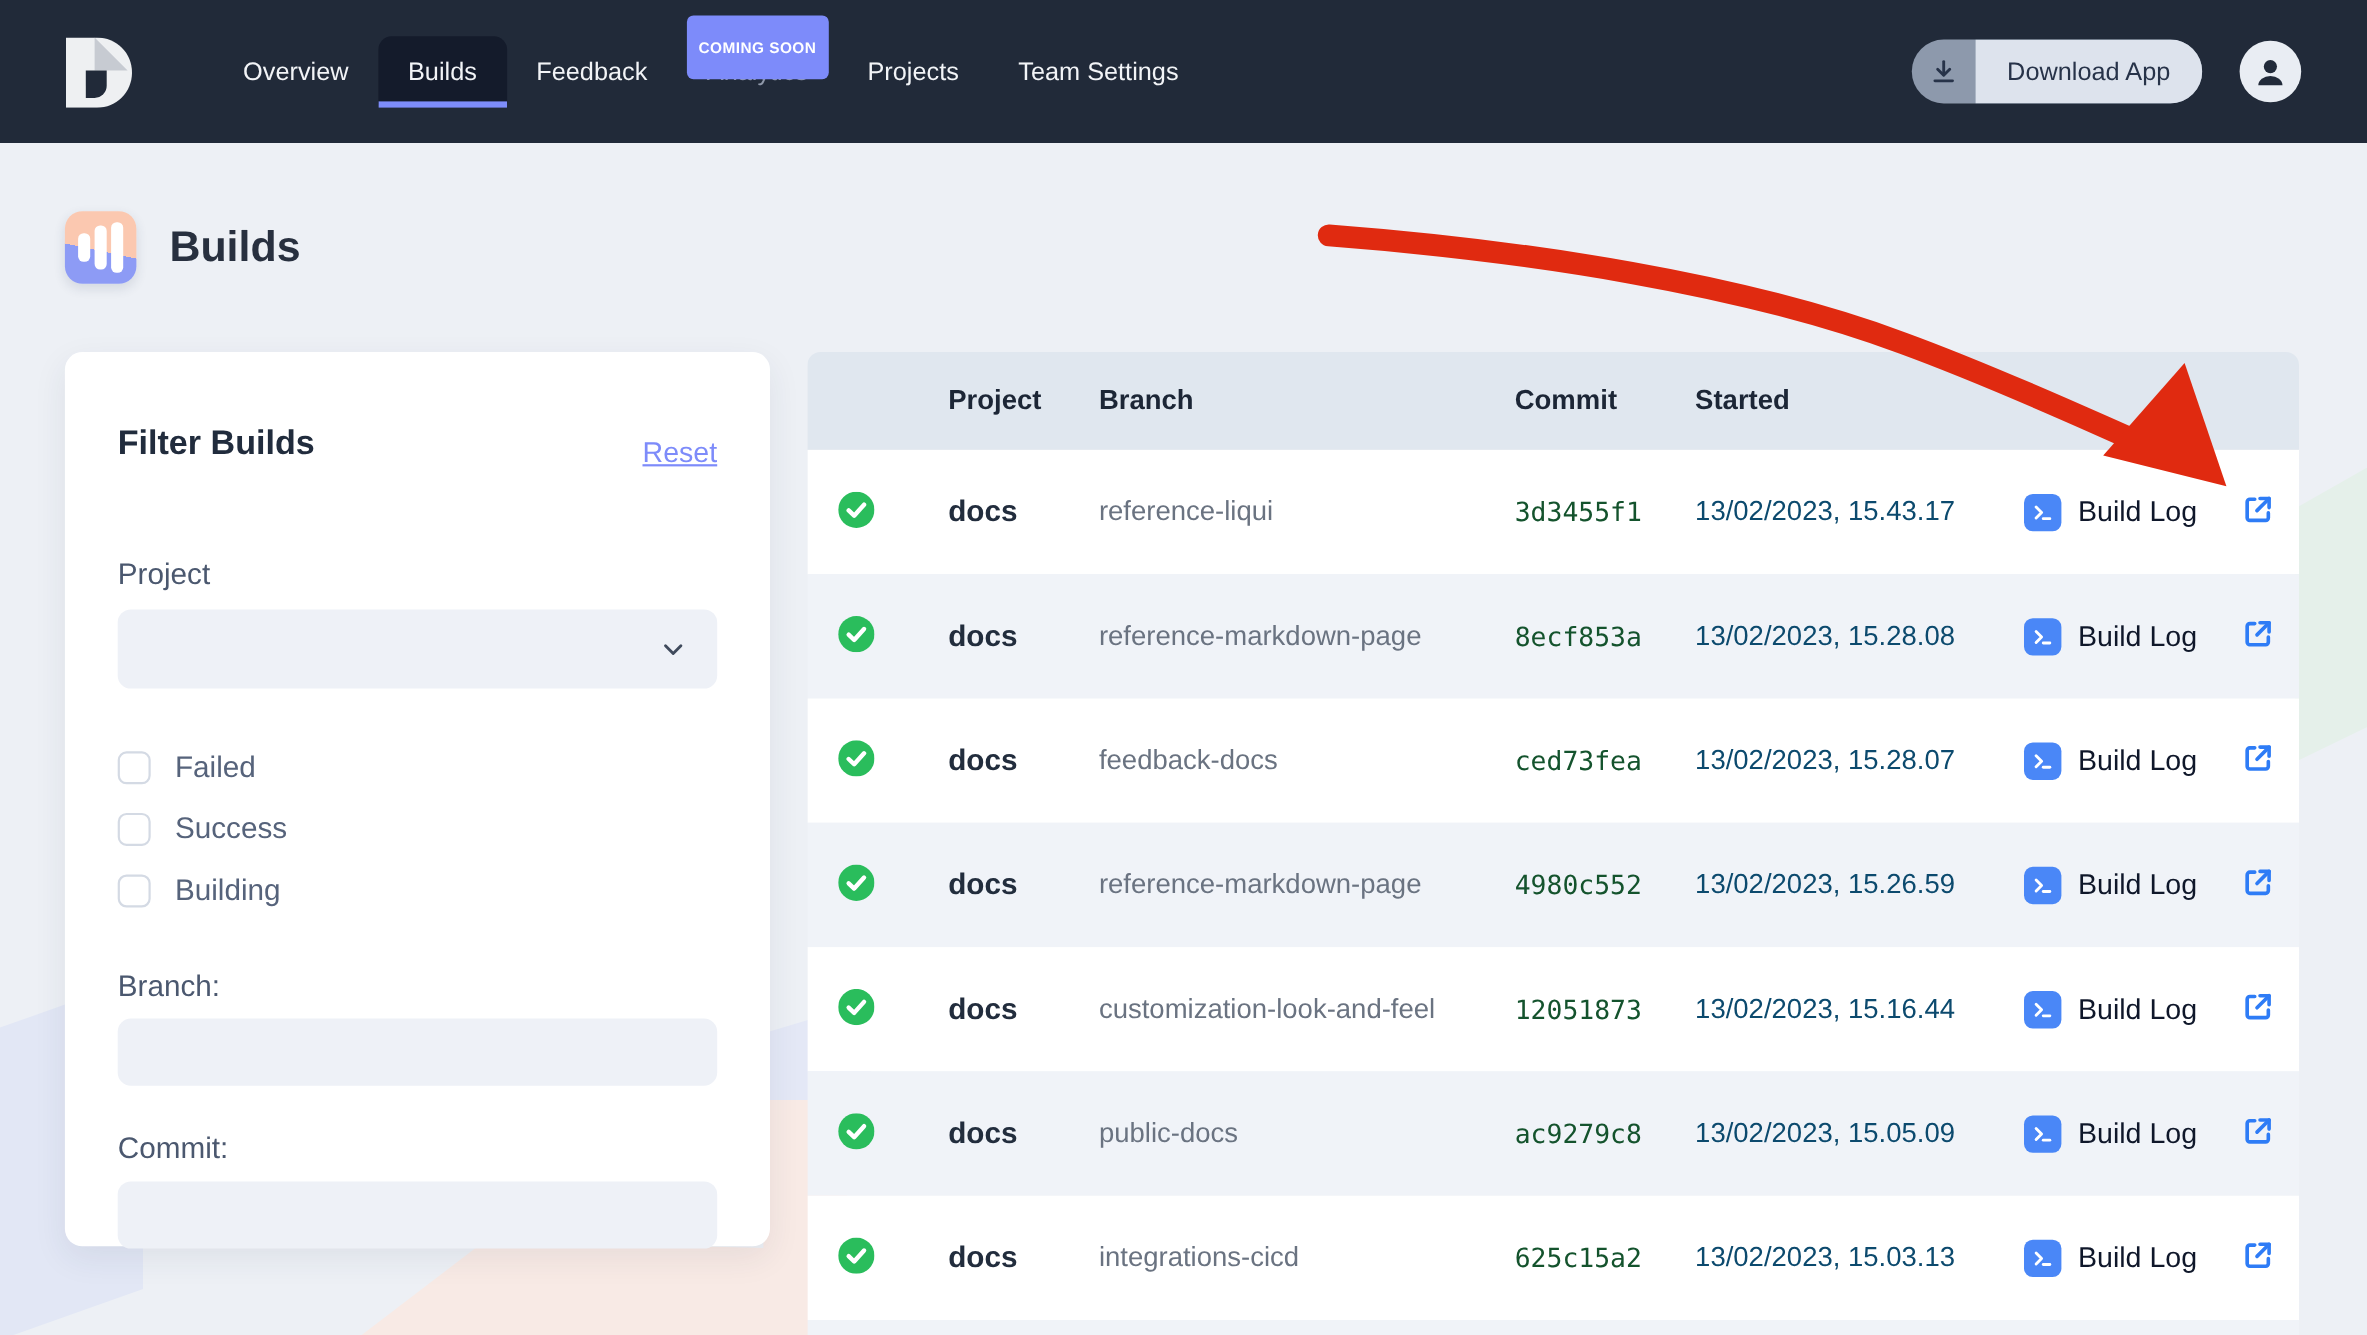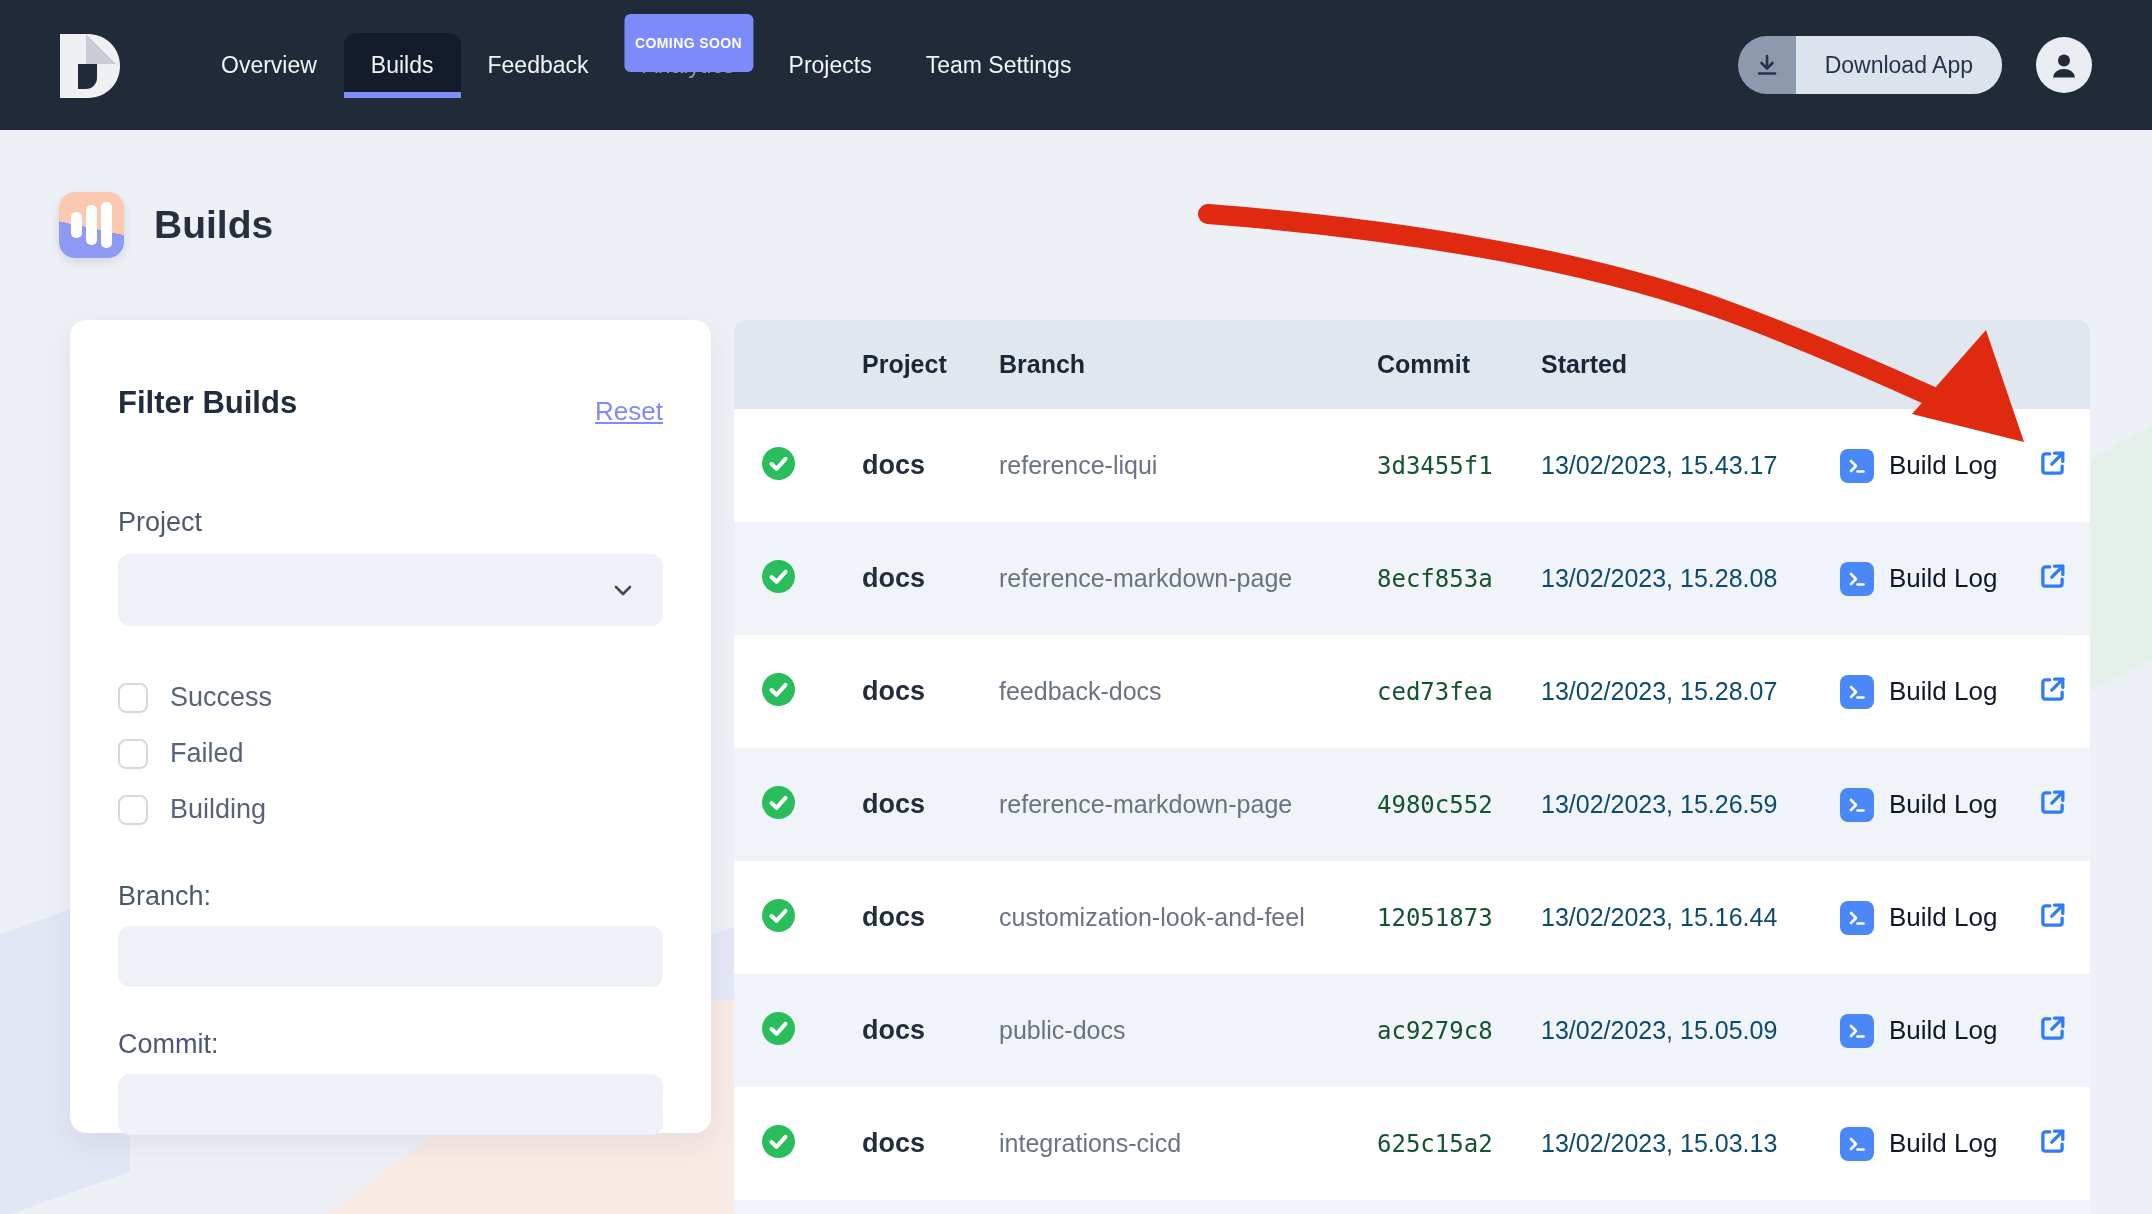--- a/index.html
+++ b/index.html
@@ -44,21 +44,21 @@
   .page-head{position:absolute;left:59px;top:192px;display:flex;align-items:center;gap:30px;z-index:2;}
   .title-icon{width:65px;height:66px;border-radius:16px;
               background:linear-gradient(192deg,#fbc8b0 0%,#fbc8b0 54%,#8d9bf5 54%,#8d9bf5 100%);
               display:flex;align-items:center;justify-content:center;gap:4px;
               box-shadow:0 4px 10px rgba(40,60,90,.12);}
   .bar{width:11px;background:#fff;border-radius:5px;}
   .bar1{height:26px;} .bar2{height:40px;} .bar3{height:46px;}
   .page-head h1{margin:0;font-size:39px;font-weight:700;color:#28303f;}
 
   
-  .filter-card{position:absolute;left:70px;top:320px;width:641px;height:813px;background:#fff;
+  .filter-card{position:absolute;left:59px;top:320px;width:641px;height:813px;background:#fff;
                border-radius:16px;box-shadow:0 10px 30px rgba(35,48,74,.08);
                padding:58px 48px;box-sizing:border-box;z-index:2;}
   .filter-head{display:flex;justify-content:space-between;align-items:center;}
   .filter-head h2{margin:0;font-size:31px;font-weight:700;color:#212c3d;}
   .reset{font-size:26px;color:#7d8bfa;text-decoration:underline;cursor:pointer;margin-top:18px;}
   .field-label{display:block;font-size:27px;color:#4b586f;}
   .lbl-project{margin-top:80px;}
   .select{margin-top:16px;height:72px;border-radius:12px;background:#eef1f7;
           display:flex;align-items:center;cursor:pointer;padding:0 26px;}
   .select-value{flex:1;font-size:25px;color:#3c485e;}
@@ -162,25 +162,25 @@
     <div class="select">
       <span class="select-value"></span>
       <svg width="28" height="28" viewBox="0 0 28 28" fill="none" stroke="#3f4a5c" stroke-width="2.6" stroke-linecap="round" stroke-linejoin="round">
         <path d="M7 11 L14 18 L21 11"></path>
       </svg>
     </div>
 
     <div class="checks">
       <label class="check-row">
         <span class="checkbox"></span>
-        <span>Success</span>
+        <span>Failed</span>
       </label>
       <label class="check-row">
         <span class="checkbox"></span>
-        <span>Failed</span>
+        <span>Success</span>
       </label>
       <label class="check-row">
         <span class="checkbox"></span>
         <span>Building</span>
       </label>
     </div>
 
     <label class="field-label lbl-branch">Branch:</label>
     <input class="text-input" value="" style="">
 

